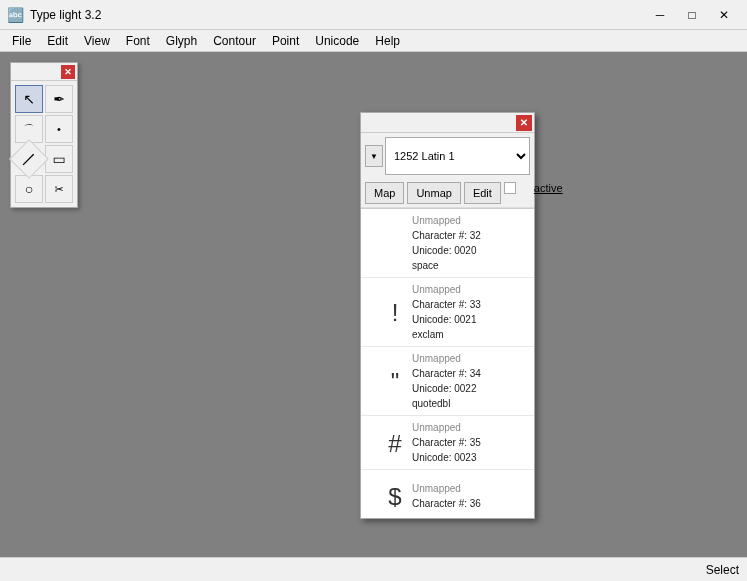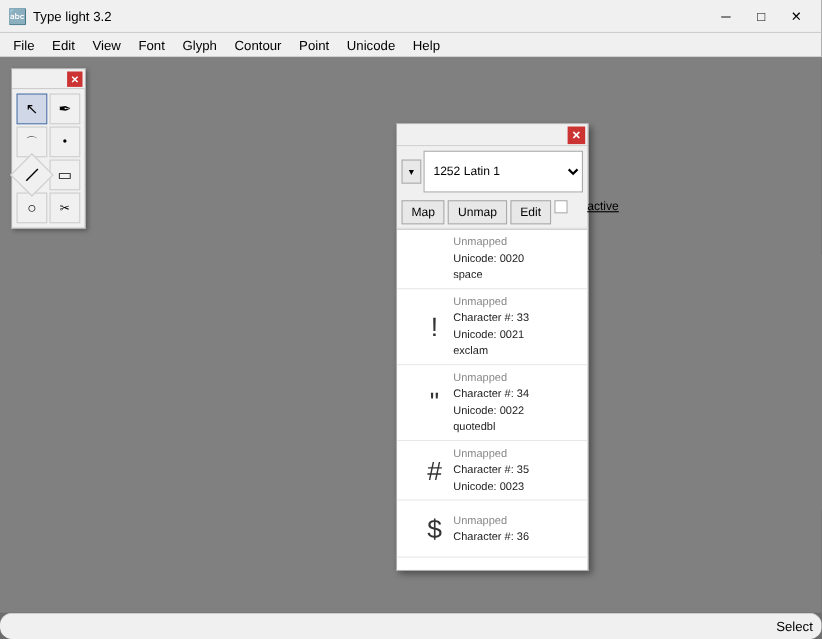--- a/index.html
+++ b/index.html
@@ -273,21 +273,20 @@
       position: absolute;
       bottom: 0;
       left: 0;
       width: 100%;
       height: 24px;
       background: #f0f0f0;
       border-top: 1px solid #ccc;
       display: flex;
       align-items: center;
       padding: 0 8px;
-      border-radius: 11px;
     }
     .status-text {
       flex: 1;
       font-size: 12px;
       color: #000;
       text-align: right;
     }
   </style>
 </head>
 <body>
@@ -352,20 +351,21 @@
         <div class="active-check"></div>
         <span>active</span>
       </label>
     </div>
 
     <div class="panel-list" id="character-list">
     <div class="list-item">
       <div class="list-item-glyph"> </div>
       <div class="list-item-info">
         <div class="unmapped">Unmapped</div>
+        <div class="char-info">Character #: 32</div>
         <div class="char-info">Unicode: 0020</div>
         <div class="char-info">space</div>
       </div>
     </div>
         <div class="list-item">
       <div class="list-item-glyph">!</div>
       <div class="list-item-info">
         <div class="unmapped">Unmapped</div>
         <div class="char-info">Character #: 33</div>
         <div class="char-info">Unicode: 0021</div>

